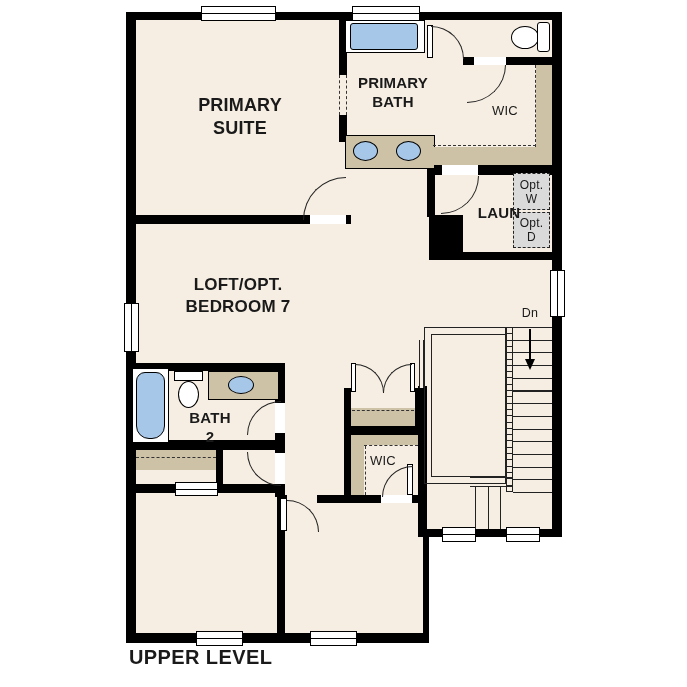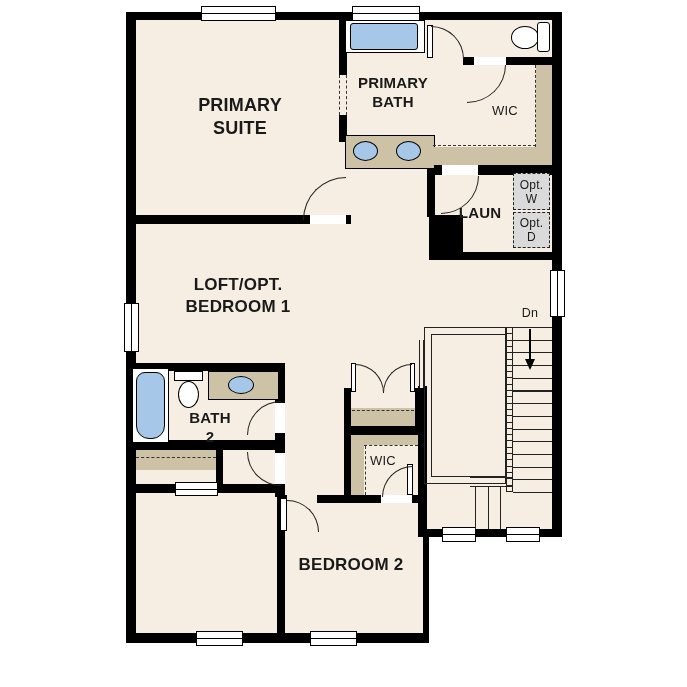--- a/index.html
+++ b/index.html
@@ -159,22 +159,22 @@
   <div class="a railrect" style="left:424px;top:327px;width:82px;height:157px;"></div>
   <div class="a railrect" style="left:431px;top:334px;width:75px;height:143px;"></div>
   <div class="a railcap" style="left:470px;top:477px;width:43px;height:10px;"></div>
   <div class="a stepsv" style="left:475px;top:487px;width:26px;height:42px;"></div>
 
   <div class="a lbl b" style="left:150px;top:94px;width:180px;font-size:18px;line-height:23px;">PRIMARY
 SUITE</div>
   <div class="a lbl b" style="left:342px;top:73px;width:102px;font-size:15px;line-height:19px;">PRIMARY
 BATH</div>
   <div class="a lbl" style="left:480px;top:103px;width:50px;font-size:13px;">WIC</div>
-  <div class="a lbl b" style="left:454px;top:204px;width:52px;font-size:15px;">LAUN</div>
+  <div class="a lbl b" style="left:473px;top:204px;width:52px;font-size:15px;">LAUN</div>
   <div class="a lbl b" style="left:148px;top:274px;width:180px;font-size:17px;line-height:22px;">LOFT/OPT.
-BEDROOM 1</div>
+BEDROOM 7</div>
   <div class="a lbl b" style="left:180px;top:408px;width:60px;font-size:15px;line-height:19px;">BATH
 2</div>
   <div class="a lbl" style="left:358px;top:453px;width:50px;font-size:13px;">WIC</div>
   <div class="a lbl" style="left:512px;top:306px;width:36px;font-size:12.5px;">Dn</div>
-  <div class="a lbl b" style="left:280px;top:555px;width:142px;font-size:17px;">BEDROOM 2</div>
+  <div class="a lbl b" style="left:129px;top:646px;width:220px;font-size:20px;text-align:left;letter-spacing:.4px;">UPPER LEVEL</div>
 
 </div>
 
 </body></html>

